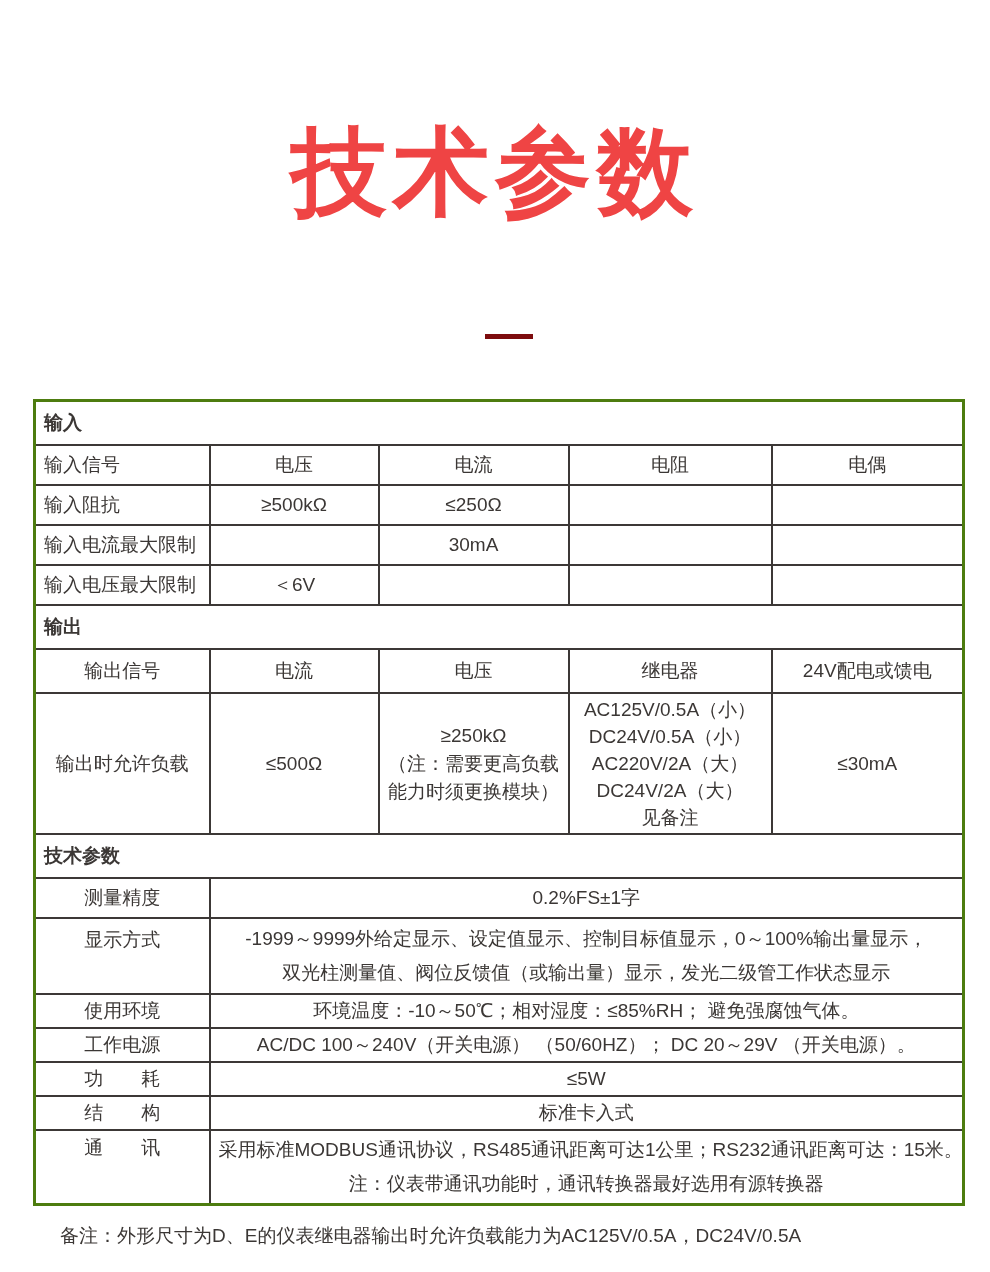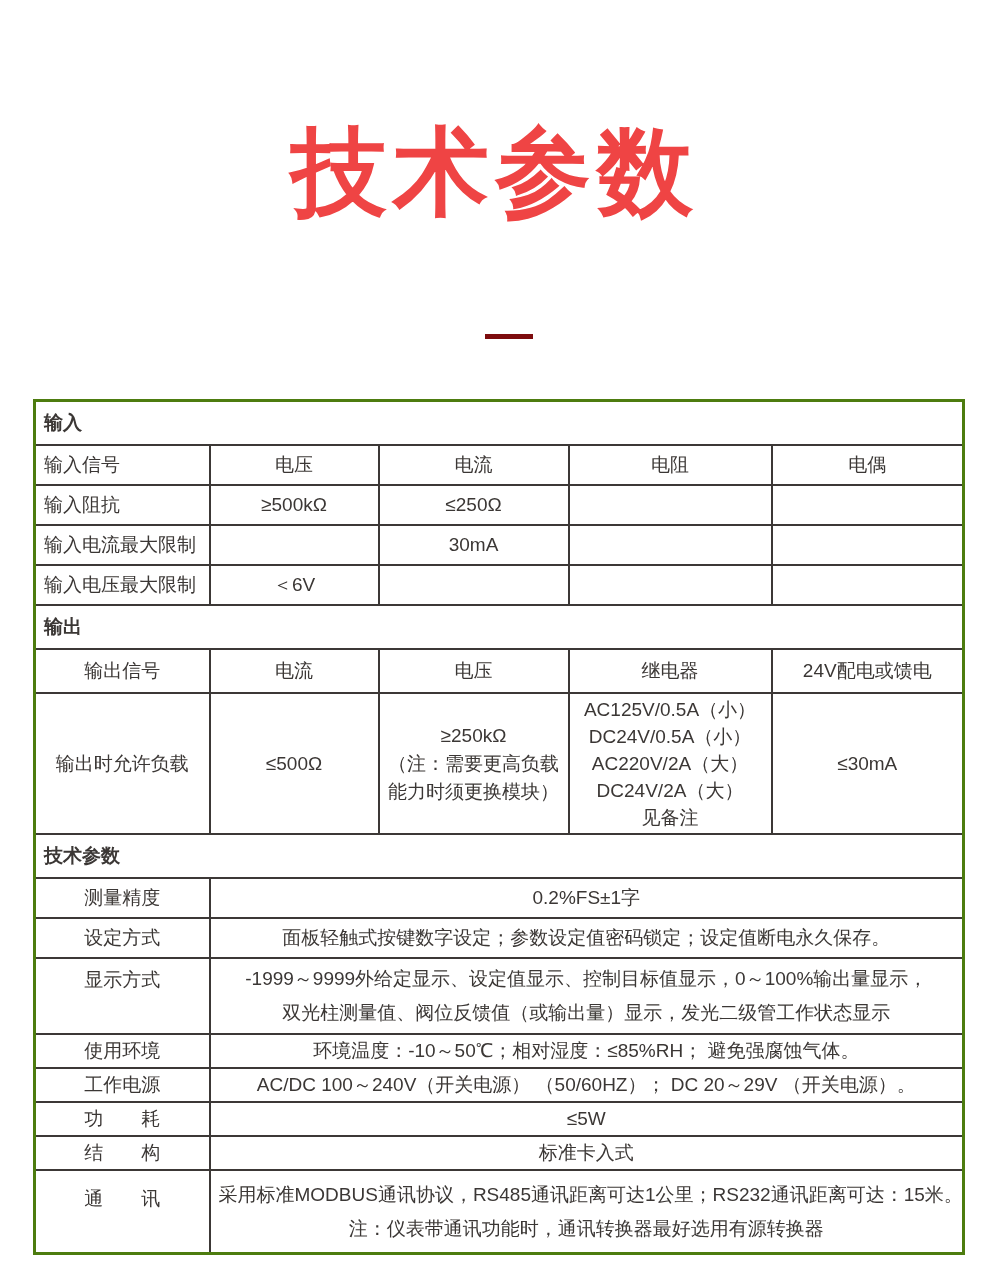--- a/index.html
+++ b/index.html
@@ -151,24 +151,20 @@
       <td class="val-cen">≤30mA</td>
     </tr>
 
     <tr class="r-h40">
       <td class="sec" colspan="5">技术参数</td>
     </tr>
     <tr class="r-h36">
       <td class="lbl-cen">测量精度</td>
       <td class="val-left" colspan="4">0.2%FS±1字</td>
     </tr>
-    <tr class="r-h36">
-      <td class="lbl-cen">设定方式</td>
-      <td class="val-left" colspan="4">面板轻触式按键数字设定；参数设定值密码锁定；设定值断电永久保存。</td>
-    </tr>
     <tr class="r-disp">
       <td class="lbl-cen" style="vertical-align: top; padding-top: 8px;">显示方式</td>
       <td class="val-left gen-2l" colspan="4">
         <span class="gen-line">-1999～9999外给定显示、设定值显示、控制目标值显示，0～100%输出量显示，</span>
         <span class="gen-line">双光柱测量值、阀位反馈值（或输出量）显示，发光二级管工作状态显示</span>
       </td>
     </tr>
     <tr class="r-small">
       <td class="lbl-cen">使用环境</td>
       <td class="val-left" colspan="4">环境温度：-10～50℃；相对湿度：≤85%RH； 避免强腐蚀气体。</td>
@@ -179,21 +175,21 @@
     </tr>
     <tr class="r-small">
       <td class="lbl-cen">功　　耗</td>
       <td class="val-left" colspan="4">≤5W</td>
     </tr>
     <tr class="r-small">
       <td class="lbl-cen">结　　构</td>
       <td class="val-left" colspan="4">标准卡入式</td>
     </tr>
     <tr class="r-comm">
-      <td class="lbl-cen" style="vertical-align: top; padding-top: 15px;">通　　讯</td>
+      <td class="lbl-cen" style="vertical-align: top; padding-top: 4px;">通　　讯</td>
       <td class="val-left gen-2l" colspan="4">
         <span class="gen-line">采用标准MODBUS通讯协议，RS485通讯距离可达1公里；RS232通讯距离可达：15米。</span>
         <span class="gen-line">注：仪表带通讯功能时，通讯转换器最好选用有源转换器</span>
       </td>
     </tr>
   </tbody>
     </table>
 
   <div class="footnote">备注：外形尺寸为D、E的仪表继电器输出时允许负载能力为AC125V/0.5A，DC24V/0.5A</div>
 

